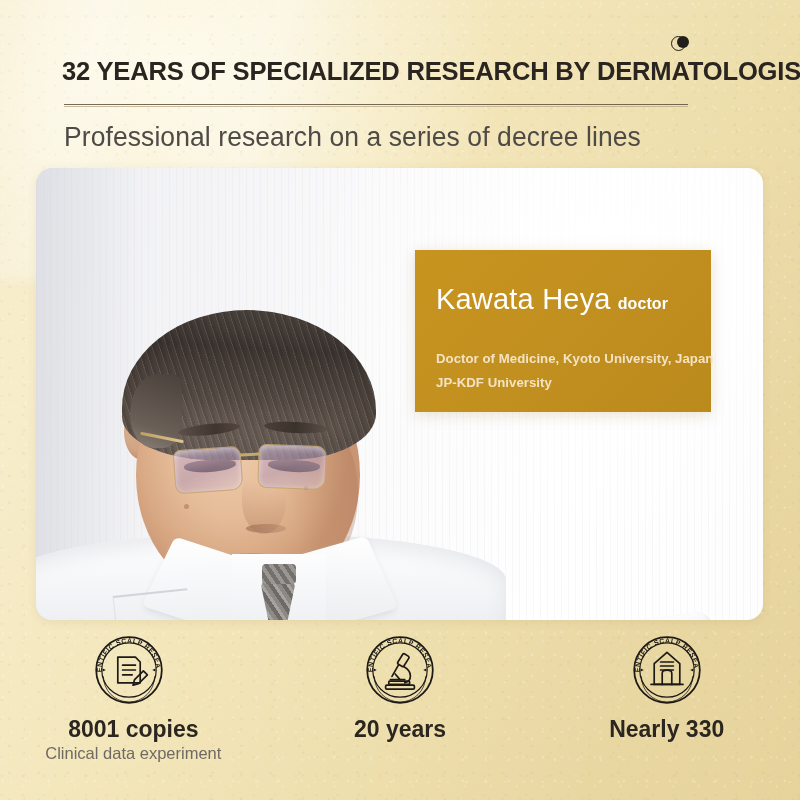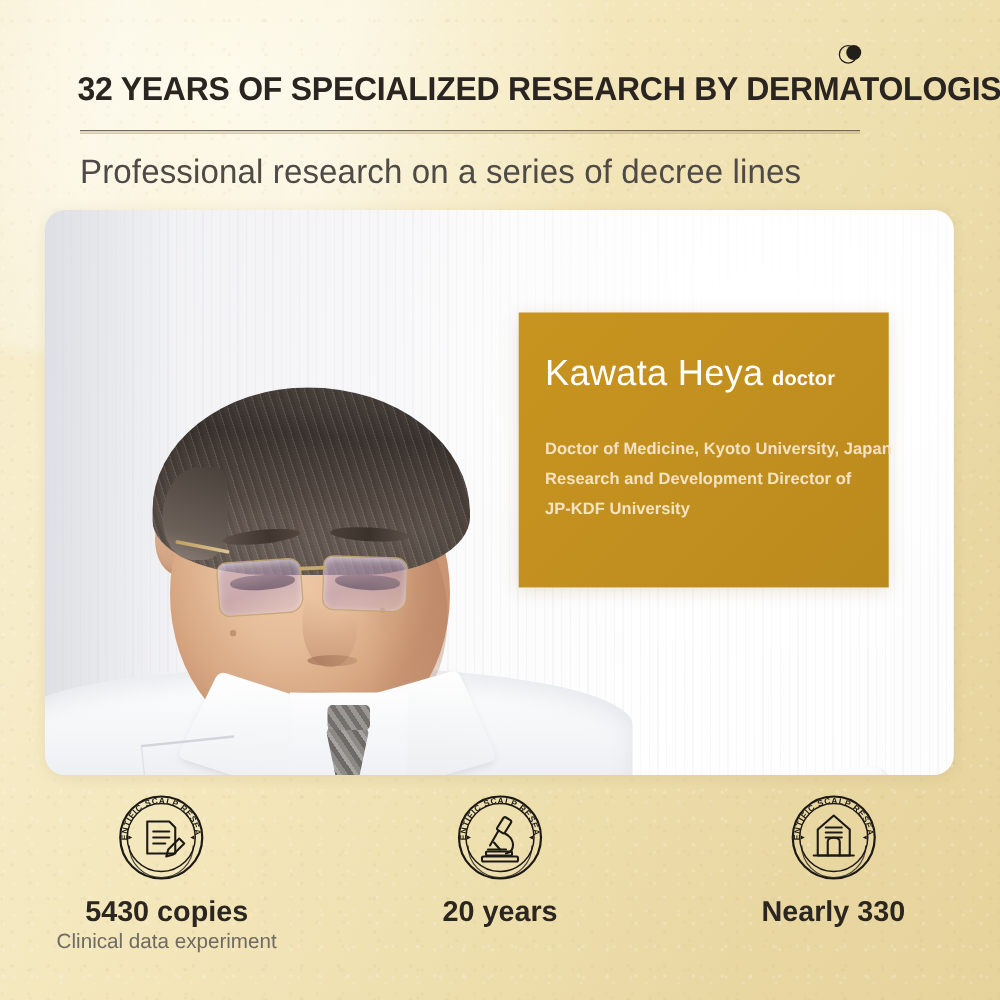--- a/index.html
+++ b/index.html
@@ -402,21 +402,21 @@
     border-radius: 20px;
     box-shadow: inset 0 -3px 6px rgba(196,200,210,0.55);
   }
 
   
   #info-card {
     position: absolute;
     left: 415px;
     top: 250px;
     width: 296px;
-    height: 220px;
+    height: 162px;
     background: linear-gradient(135deg, #c8941f 0%, #c2901f 48%, #bb8a1d 100%);
     box-shadow: 0 3px 14px rgba(140,100,20,0.18);
   }
   #info-name-row {
     position: absolute;
     left: 21px;
     top: 33px;
     white-space: nowrap;
   }
   #info-name {
@@ -558,21 +558,20 @@
     </div>
 
   </div>
 
   <div id="info-card" class="layer">
     <div id="info-name-row">
       <span id="info-name">Kawata Heya</span><span id="info-role">doctor</span>
     </div>
     <div id="info-lines">
       <div class="ln">Doctor of Medicine, Kyoto University, Japan</div>
-      <div class="ln">Research and Development Director of</div>
       <div class="ln">JP-KDF University</div>
     </div>
   </div>
 
   <div id="stats" class="layer">
 
     <div class="stat">
       <div class="badge">
         <svg viewBox="0 0 100 100" width="80" height="80">
           <defs>
@@ -588,21 +587,21 @@
           </text>
           <g stroke="#1d1a16" stroke-width="2.1" fill="none" stroke-linejoin="round" stroke-linecap="round">
             <path d="M36,34 L58,34 L64,40 L64,66 L36,66 Z"></path>
             <line x1="42" y1="44" x2="58" y2="44"></line>
             <line x1="42" y1="50" x2="58" y2="50"></line>
             <line x1="42" y1="56" x2="54" y2="56"></line>
             <path d="M57,62 L68,51 L73,56 L62,67 L55,69 Z"></path>
           </g>
         </svg>
       </div>
-      <div class="stat-value">5430 copies</div>
+      <div class="stat-value">8001 copies</div>
       <div class="stat-desc">Clinical data experiment</div>
     </div>
 
     <div class="stat">
       <div class="badge">
         <svg viewBox="0 0 100 100" width="80" height="80">
           <defs>
             <path id="arc2" d="M 16,50 A 34,34 0 0 1 84,50" fill="none"></path>
           </defs>
           <circle cx="50" cy="50" r="41" fill="none" stroke="#1d1a16" stroke-width="2.2"></circle>

